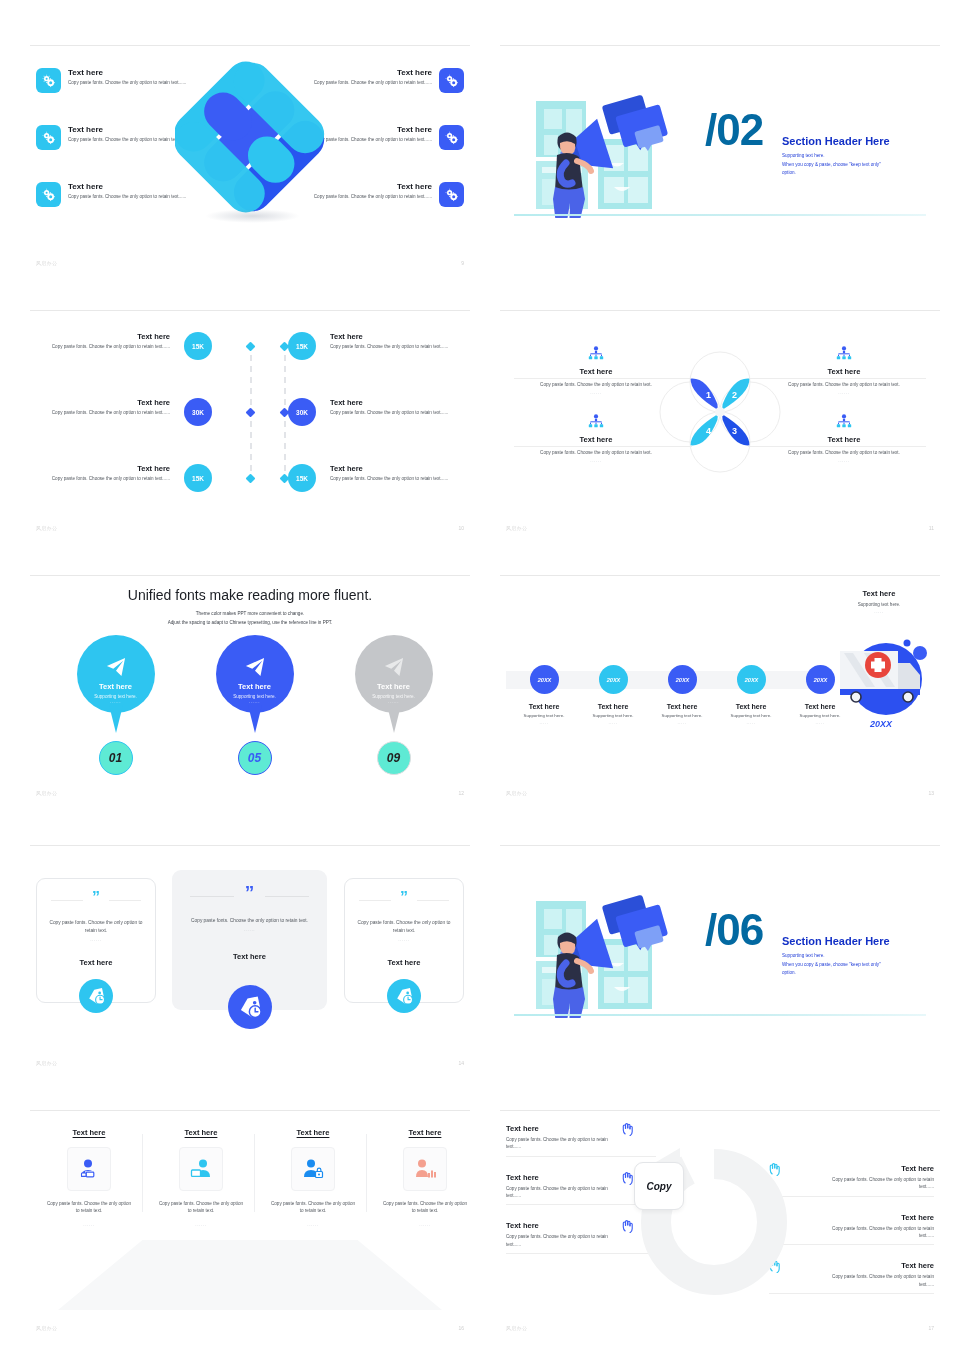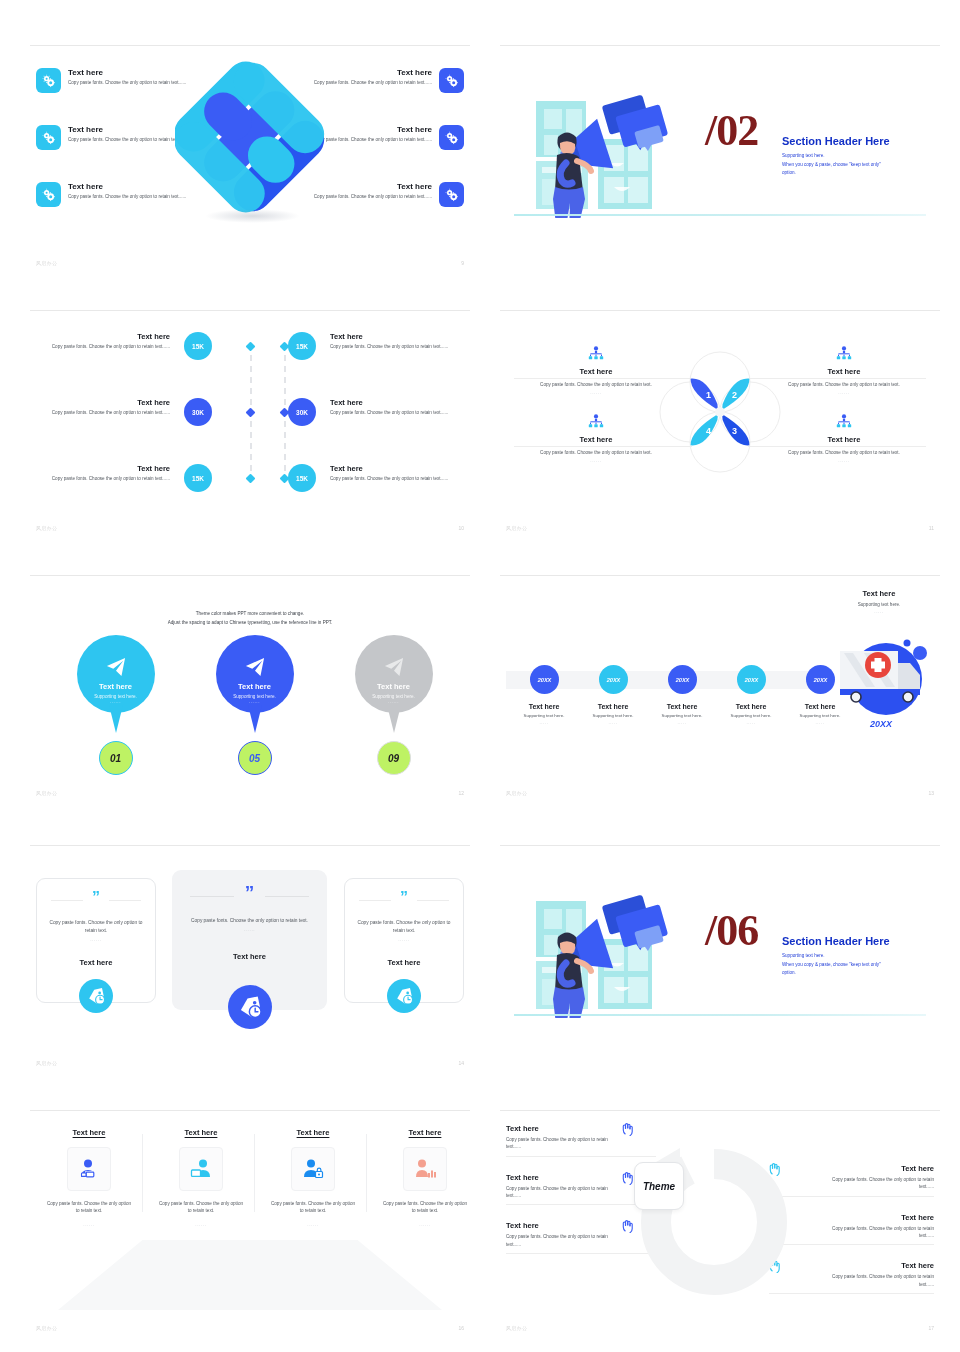--- a/index.html
+++ b/index.html
@@ -48,22 +48,22 @@
   .logo-wrap { position: absolute; left: 145px; top: 14px; width: 150px; height: 170px; }
   .logo-shadow {
     position: absolute; left: 30px; bottom: 6px; width: 95px; height: 14px;
     background: radial-gradient(ellipse at center, rgba(120,130,150,.28) 0%, rgba(120,130,150,0) 70%);
   }
 
   
   .sec .illus { position: absolute; left: 14px; top: 38px; width: 170px; height: 135px; }
   .sec .num {
     position: absolute; left: 205px; top: 60px;
-    font-size: 44px; font-weight: bold; color: #7f1d1d;
-    letter-spacing: -1px; font-family: Liberation Serif, serif;
+    font-size: 44px; font-weight: bold; color: #0369a1;
+    letter-spacing: -1px; font-family: Liberation Sans, sans-serif;
   }
   .sec .hdr {
     position: absolute; left: 282px; top: 90px; width: 140px;
   }
   .sec .hdr .t { font-size: 11px; font-weight: bold; color: #1230c6; margin-bottom: 5px; }
   .sec .hdr .p { font-size: 4.6px; color: #2440d8; line-height: 1.9; }
   .sec .baserule {
     position: absolute; left: 14px; right: 14px; top: 169px; height: 1.5px;
     background: linear-gradient(90deg,#b8ecef 0%, #cbeff2 60%, #e8f8fa 100%);
   }
@@ -108,21 +108,21 @@
     content:""; position: absolute; left: 50%; top: 70px; transform: translateX(-50%);
     width: 0; height: 0; border-left: 7px solid transparent; border-right: 7px solid transparent;
     border-top: 28px solid currentColor;
   }
   .s5 .balloon .bt { font-size: 7.5px; font-weight: bold; color: #fff; margin-top: 5px;}
   .s5 .balloon .bs { font-size: 4.6px; color: rgba(255,255,255,.88); margin-top: 3px;}
   .s5 .balloon .bd { font-size: 4.6px; color: rgba(255,255,255,.7); letter-spacing:.6px;}
   .s5 .numcirc {
     width: 34px; height: 34px; border-radius: 50%; margin: 28px auto 0;
     display:flex; align-items:center; justify-content:center;
-    font-size: 10px; font-weight: bold; font-style: italic; background:#bef264;
+    font-size: 12px; font-weight: bold; font-style: italic; background:#5eead4;
   }
 
   
   .s6 .bar { position: absolute; left: 6px; top: 96px; width: 320px; height: 18px; background: #f4f5f7; }
   .s6 .node { position: absolute; top: 90px; width: 29px; height: 29px; border-radius: 50%;
      display:flex; align-items:center; justify-content:center; color:#fff; font-size:5.6px;
      font-weight:bold; font-style: italic; }
   .s6 .lbl { position: absolute; top: 128px; width: 74px; text-align: center; }
   .s6 .lbl .t { font-size: 7px; font-weight:bold; color:#15181f; }
   .s6 .lbl .s { font-size: 4.4px; color:#53585f; margin-top:3px; }
@@ -511,20 +511,21 @@
         <text x="56" y="92" fill="#fff" font-size="9" font-weight="bold" font-family="Liberation Sans, sans-serif">4</text>
       </svg>
     </div>
 
     <div class="footer-logo">风启办公</div>
     <div class="footer-page">11</div>
   </div>
 
   <div class="slide s5" style="left:30px; top:575px;">
     <div class="slide-top-rule"></div>
+    <div class="title">Unified fonts make reading more fluent.</div>
     <div class="sub sub1">Theme color makes PPT more convenient to change.</div>
     <div class="sub sub2">Adjust the spacing to adapt to Chinese typesetting, use the reference line in PPT.</div>
 
     <div class="group" style="left:28px;">
       <div class="balloon" style="background:#2ec5f0; color:#2ec5f0;">
         <svg width="22" height="20" viewBox="0 0 24 22">
             <path d="M22 1 L2 10 L9 13 L20 4 L12 15 L18 21 Z" fill="#fff"></path>
           </svg>
         <div class="bt">Text here</div>
         <div class="bs">Supporting text here.</div>
@@ -897,19 +898,19 @@
               <path d="M4 13 q-2.5 -2 -2.5 -5 v-4.5 a1.3 1.3 0 0 1 2.6 0 v3" fill="none" stroke="#2ec5f0" stroke-width="1.3"></path>
               <path d="M4.1 6.5 v-4.6 a1.3 1.3 0 0 1 2.6 0 v4.2" fill="none" stroke="#2ec5f0" stroke-width="1.3"></path>
               <path d="M6.7 6.3 v-3.6 a1.3 1.3 0 0 1 2.6 0 v4.3" fill="none" stroke="#2ec5f0" stroke-width="1.3"></path>
               <path d="M9.3 7.4 v-2.4 a1.3 1.3 0 0 1 2.6 0 v5 q0 3.4 -3 5" fill="none" stroke="#2ec5f0" stroke-width="1.3"></path>
             </svg>
         </span>
         <div class="rl"></div>
       </div>
     </div>
 
-    <div class="center">Theme</div>
+    <div class="center">Copy</div>
 
     <div class="footer-logo">风启办公</div>
     <div class="footer-page">17</div>
   </div>
 
 </div>
 
 </body></html>

